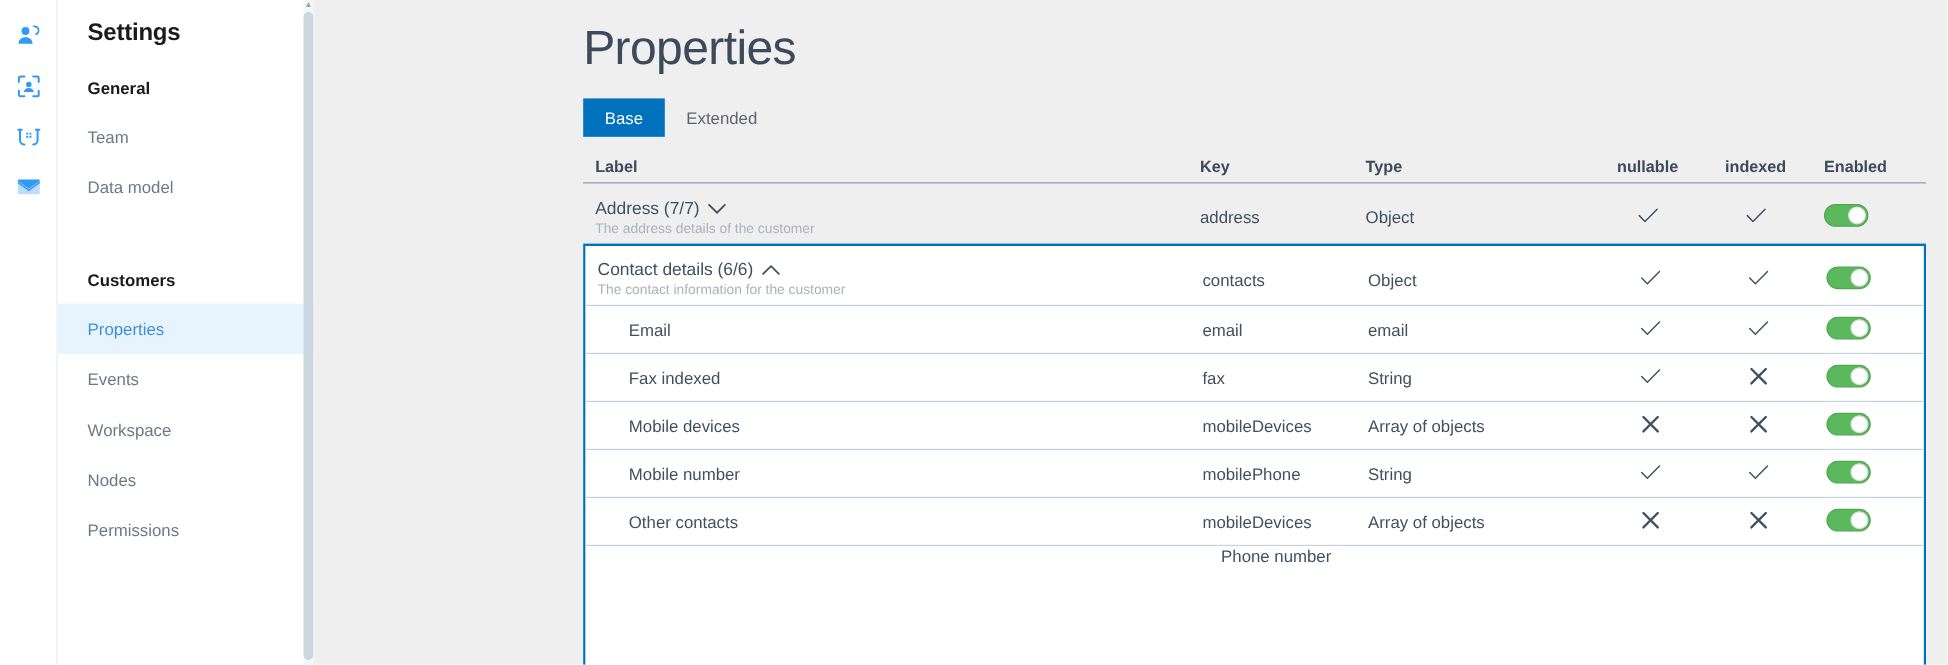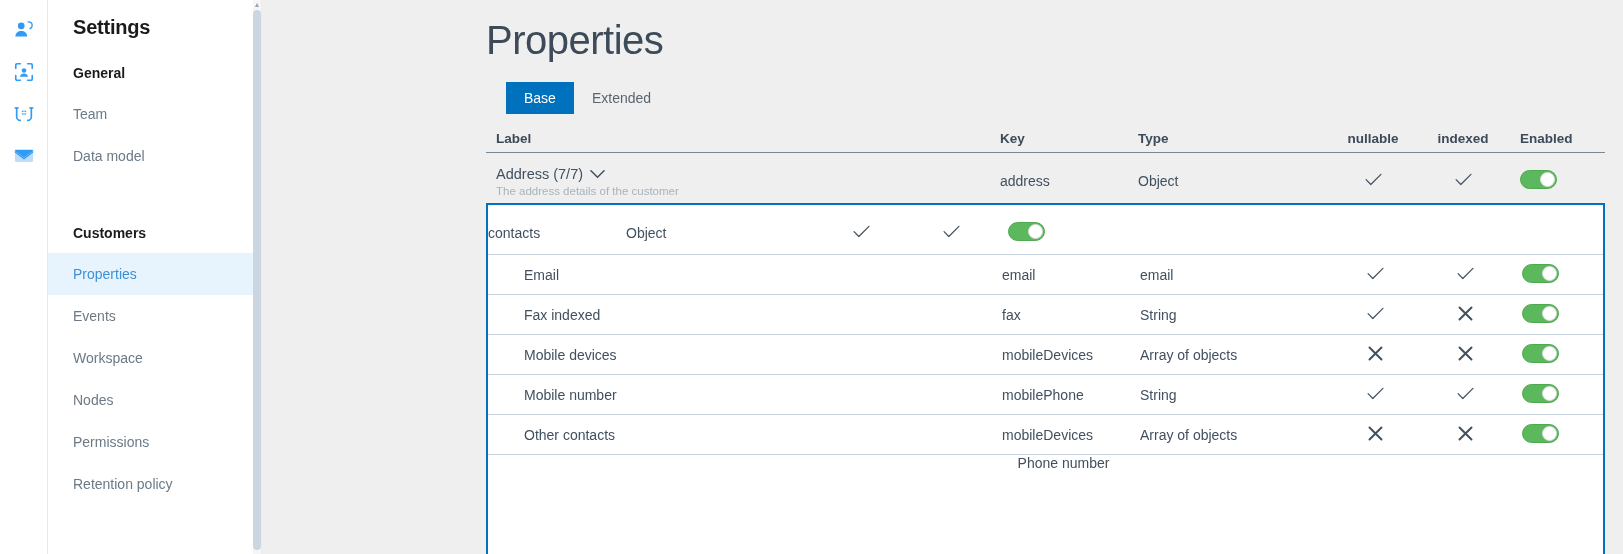--- a/index.html
+++ b/index.html
@@ -81,21 +81,21 @@
     font-size: 40px; font-weight: normal; color: #3d4a59;
     padding: 18px 0 0 224px; letter-spacing: -0.5px;
   }
 
   .tabs { display: flex; align-items: center; margin: 19px 0 0 224px; }
   .tab {
     height: 32px; padding: 0 18px; display: flex; align-items: center;
     justify-content: center; font-size: 14px; color: #5b6570;
     cursor: pointer; background: transparent;
   }
-  .tab.active { background: #0071bc; color: #ffffff; margin-left: 20px; }
+  .tab.active { background: #0071bc; color: #ffffff; }
 
   
   .table { margin: 9px 0 0 224px; width: 1119px; }
   .thead {
     display: flex; align-items: flex-end; height: 30px;
     border-bottom: 1px solid #7b8794;
     font-size: 13.5px; font-weight: bold; color: #3d4a59;
   }
   .row {
     display: flex; align-items: center; min-height: 40px;
@@ -208,23 +208,20 @@
       <span>Events</span>
     </div>
     <div class="nav-item">
       <span>Workspace</span>
     </div>
     <div class="nav-item">
       <span>Nodes</span>
     </div>
     <div class="nav-item">
       <span>Permissions</span>
-    </div>
-    <div class="nav-item">
-      <span>Retention policy</span>
     </div>
   </div>
 
   <div class="sb-scroll" style="left:253px;right:auto;">
     <div class="sb-scroll-arrow">▲</div>
     <div class="sb-scroll-thumb"></div>
   </div>
 
   <div class="main">
 
@@ -279,20 +276,31 @@
           </span>
         </div>
         <div class="c-enab">
           <span class="toggle"><span class="knob"></span></span>
         </div>
       </div>
 
       <div class="group-box">
 
         <div class="row group-head">
+          <div class="c-label">
+            <div class="grp-title">
+              <span>Contact details (6/6)</span>
+              <span class="chev">
+                <svg width="15" height="10" viewBox="0 0 16 10">
+                    <path d="M1 8.4L8 1.6 15 8.4" stroke="#41505f" stroke-width="1.6" fill="none" stroke-linecap="round"></path>
+                  </svg>
+              </span>
+            </div>
+            <div class="grp-desc">The contact information for the customer</div>
+          </div>
           <div class="c-key">contacts</div>
           <div class="c-type">Object</div>
           <div class="c-null">
             <span class="mark">
               <svg width="17" height="13" viewBox="0 0 18 14">
                   <path d="M1 7.2l5.1 5.2L17 1.4" stroke="#41505f" stroke-width="1.3" fill="none" stroke-linecap="round" stroke-linejoin="round"></path>
                 </svg>
             </span>
           </div>
           <div class="c-index">

